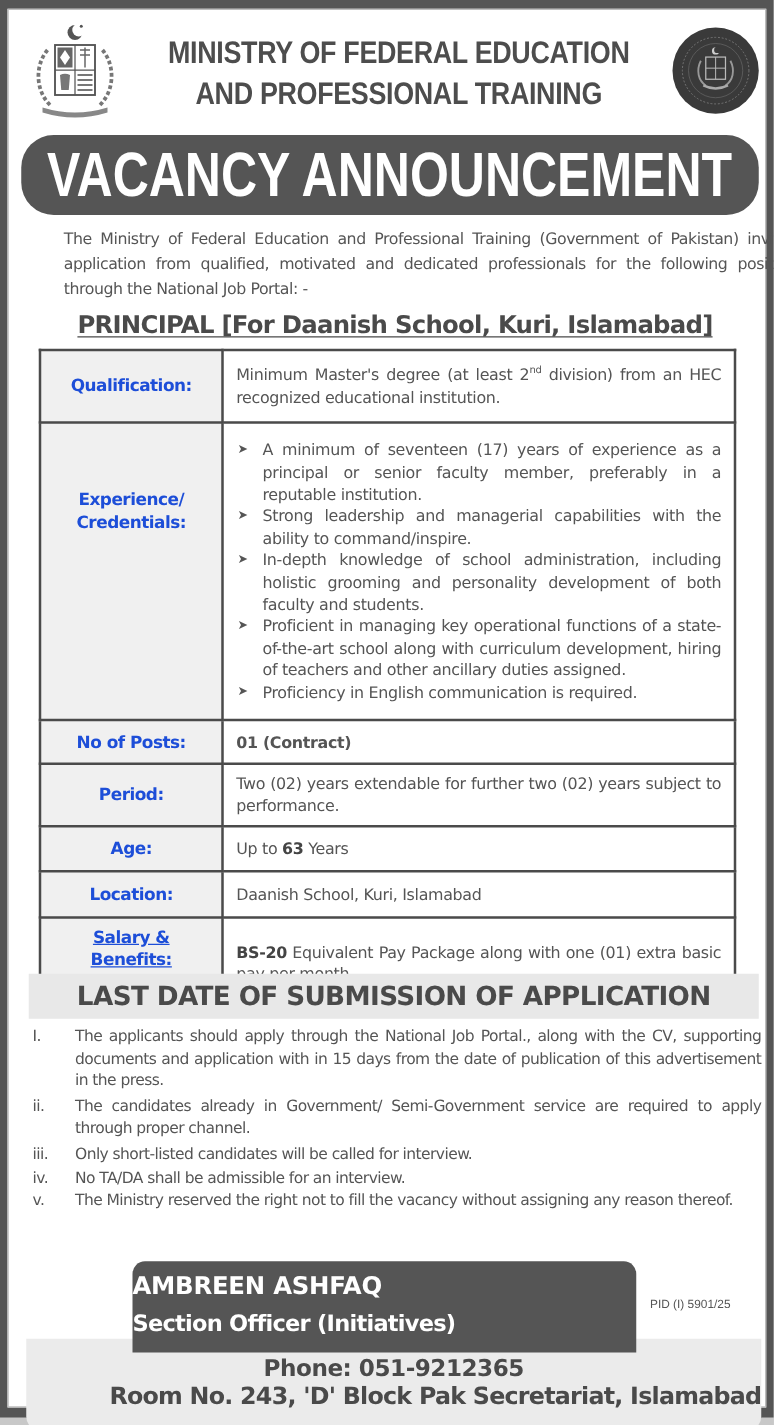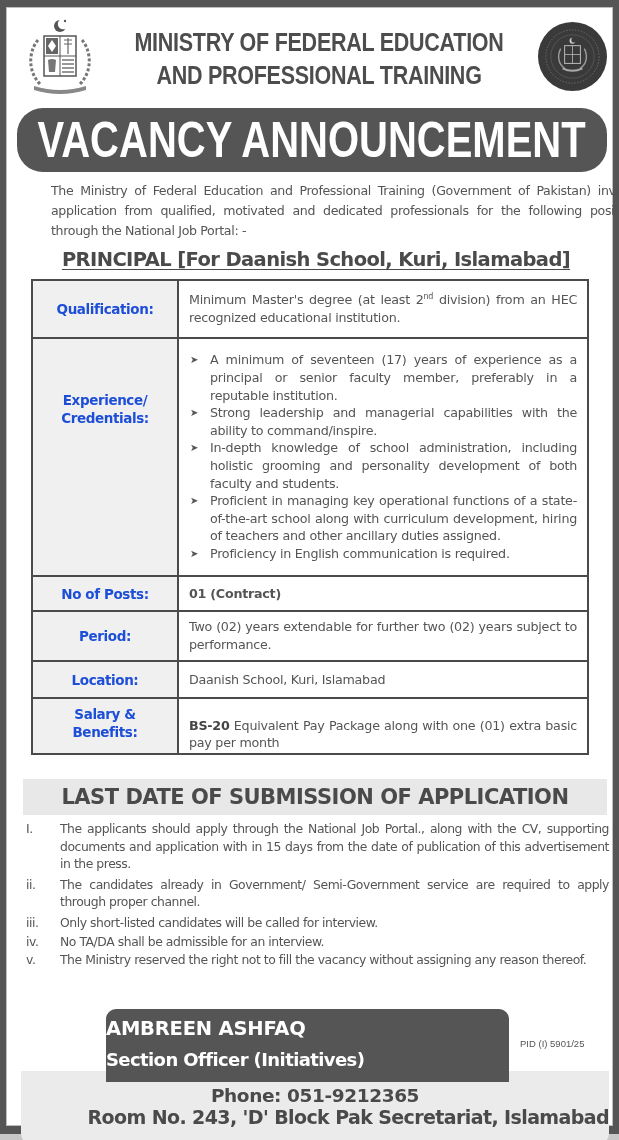--- a/index.html
+++ b/index.html
@@ -206,26 +206,30 @@
         </td>
       </tr>
       <tr style="height:35px;">
         <td class="label">No of Posts:</td>
         <td class="value bold">01 (Contract)</td>
       </tr>
       <tr style="height:50px;">
         <td class="label">Period:</td>
         <td class="value">Two (02) years extendable for further two (02) years subject to performance.</td>
       </tr>
+      <tr style="height:36px;">
+        <td class="label">Age:</td>
+        <td class="value"><span>Up to </span><span class="bold">63</span><span> Years</span></td>
+      </tr>
       <tr style="height:37px;">
         <td class="label">Location:</td>
         <td class="value">Daanish School, Kuri, Islamabad</td>
       </tr>
       <tr style="height:56px;">
-        <td class="label" style="vertical-align:top; padding-top:6px;">
+        <td class="label" style="vertical-align:top; padding-top:6px;text-decoration:underline;">
           <div>Salary &amp;</div>
           <div>Benefits:</div>
         </td>
         <td class="value" style="vertical-align:bottom; padding-bottom:1px;"><span class="bold">BS-20</span><span> Equivalent Pay Package along with one (01) extra basic pay per month</span></td>
       </tr>
     </tbody>
       </table>
 
     <div class="last-date">LAST DATE OF SUBMISSION OF APPLICATION</div>
 

